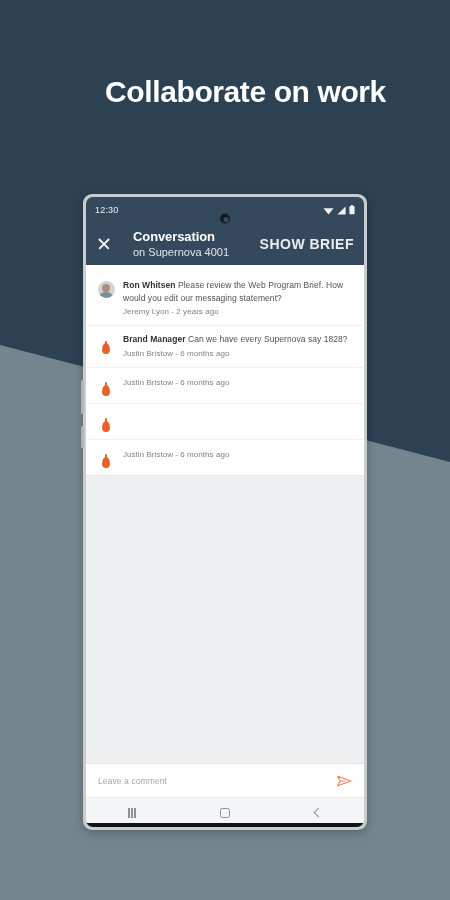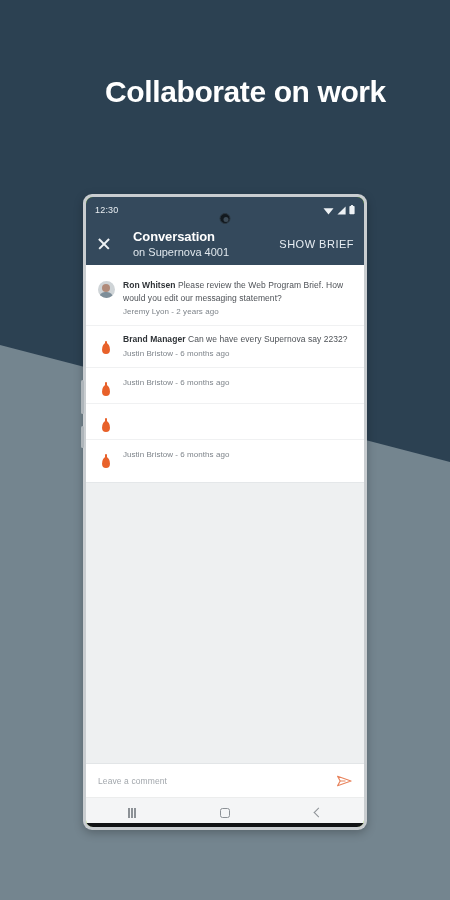--- a/index.html
+++ b/index.html
@@ -152,32 +152,33 @@
     letter-spacing: -.1px;
   }
   #conv-subtitle {
     color: #dfe6ec;
     font-size: 11px;
     line-height: 14px;
     margin-top: 1px;
   }
   #show-brief {
     color: #e8eef3;
-    font-size: 11px;
+    font-size: 14px;
     letter-spacing: .5px;
     white-space: nowrap;
     cursor: pointer;
     flex: 0 0 auto;
+    font-weight: bold;
   }
 
   
   #comment-list {
     background: #ffffff;
     flex: 0 0 auto;
-    padding: 7px 0 7px 0;
+    padding: 7px 0 0 0;
   }
   .comment-row {
     display: flex;
     align-items: flex-start;
     padding: 7px 12px 7px 10px;
     border-bottom: 1px solid #f0f1f2;
   }
   .comment-row:last-child { border-bottom: none; }
 
   .marker { flex: 0 0 20px; display: flex; justify-content: center; padding-top: 10px; }
@@ -367,21 +368,21 @@
             <div class="comment-body">
               <div class="comment-text"><span class="comment-author">Ron Whitsen</span> <span>Please review the Web Program Brief. How would you edit our messaging statement?</span></div>
               <div class="comment-meta">Jeremy Lyon - 2 years ago</div>
             </div>
           </div>
           <div class="comment-row">
             <div class="marker">
               <div class="pin"></div>
             </div>
             <div class="comment-body">
-              <div class="comment-text"><span class="comment-author">Brand Manager</span> <span>Can we have every Supernova say 2232?</span></div>
+              <div class="comment-text"><span class="comment-author">Brand Manager</span> <span>Can we have every Supernova say 1828?</span></div>
               <div class="comment-meta">Justin Bristow - 6 months ago</div>
             </div>
           </div>
           <div class="comment-row">
             <div class="marker">
               <div class="pin"></div>
             </div>
             <div class="comment-body">
               <div class="comment-meta">Justin Bristow - 6 months ago</div>
             </div>

